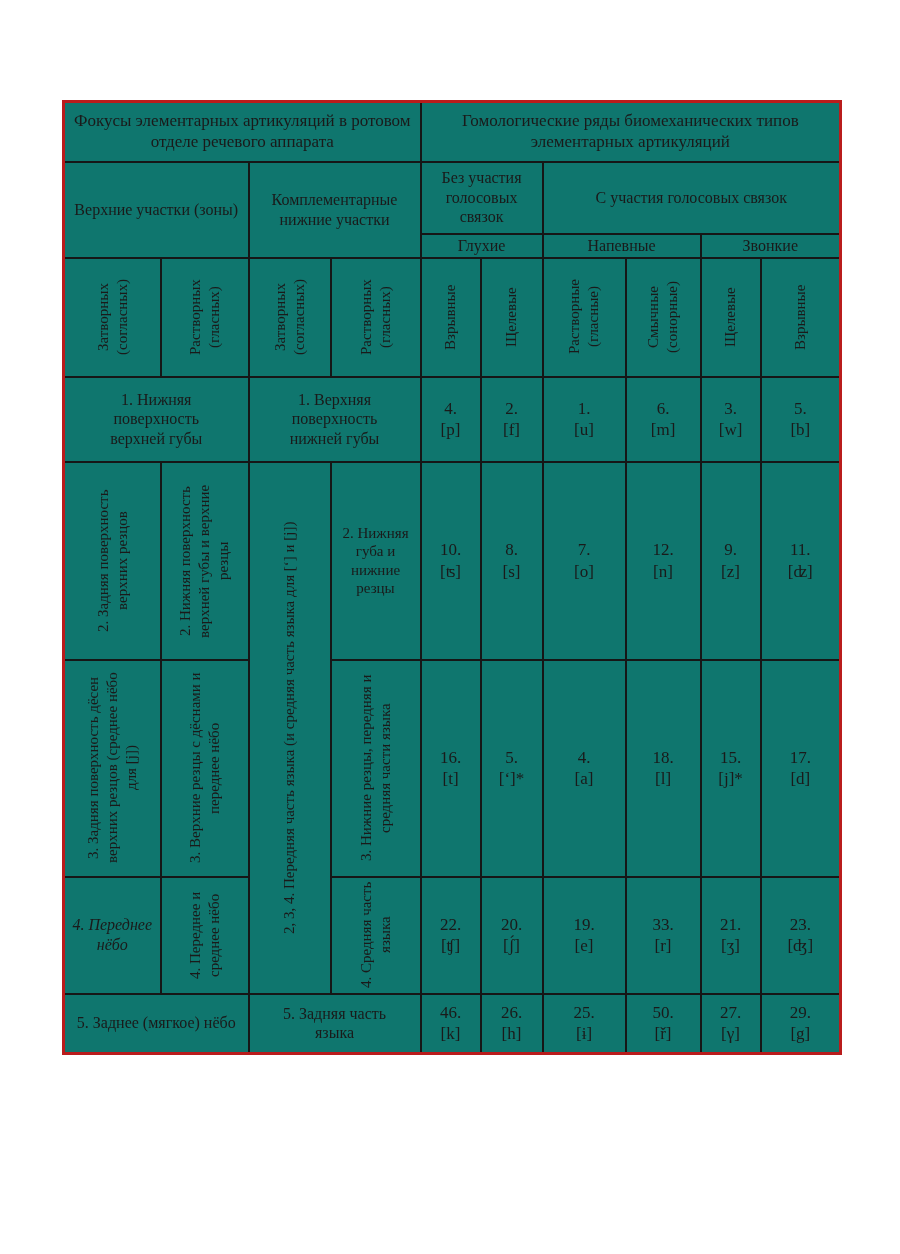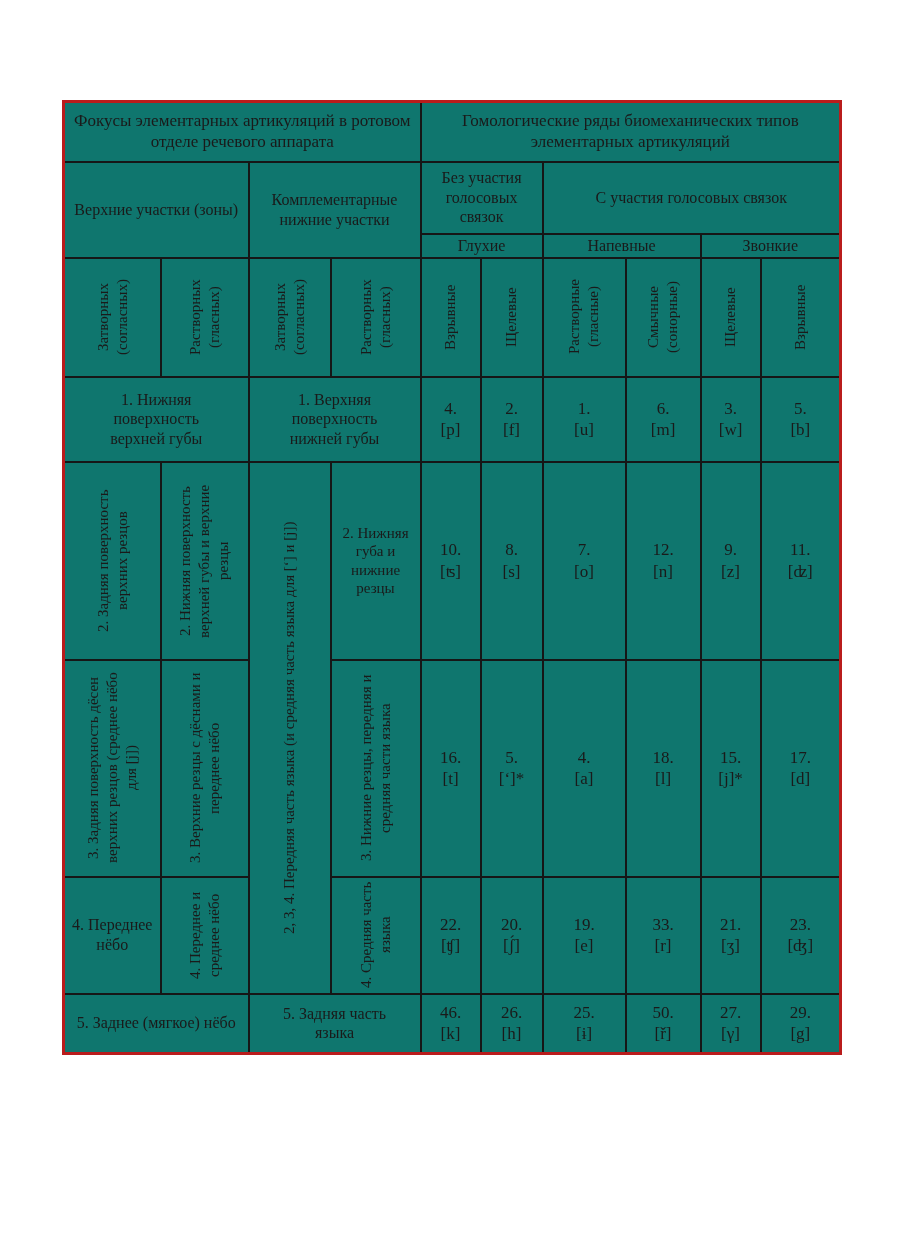--- a/index.html
+++ b/index.html
@@ -41,21 +41,21 @@
     vertical-align:middle;
     font-size:15px;
     line-height:1.25;
     text-align:center;
     white-space:normal;
   }
   .vh108{height:108px;} .vh188{height:188px;} .vh206{height:206px;} .vh520{height:520px;}
   .mw130{max-width:132px;margin:4px auto;}
   .mw170{max-width:180px;margin:0 auto;}
   .mw80{max-width:82px;margin:9px auto;font-size:15px;}
-  .mw90{max-width:88px;margin:0 auto;}
+  .mw90{max-width:88px;margin:0 auto;font-style:italic;}
   .pho{font-size:17px;line-height:1.25;}
   .pho .n,.pho .s{display:block;}
 </style>
 </head>
 <body>
 
 <div class="sheet">
 <table class="artic">
   <colgroup>
     <col style="width:97px">

